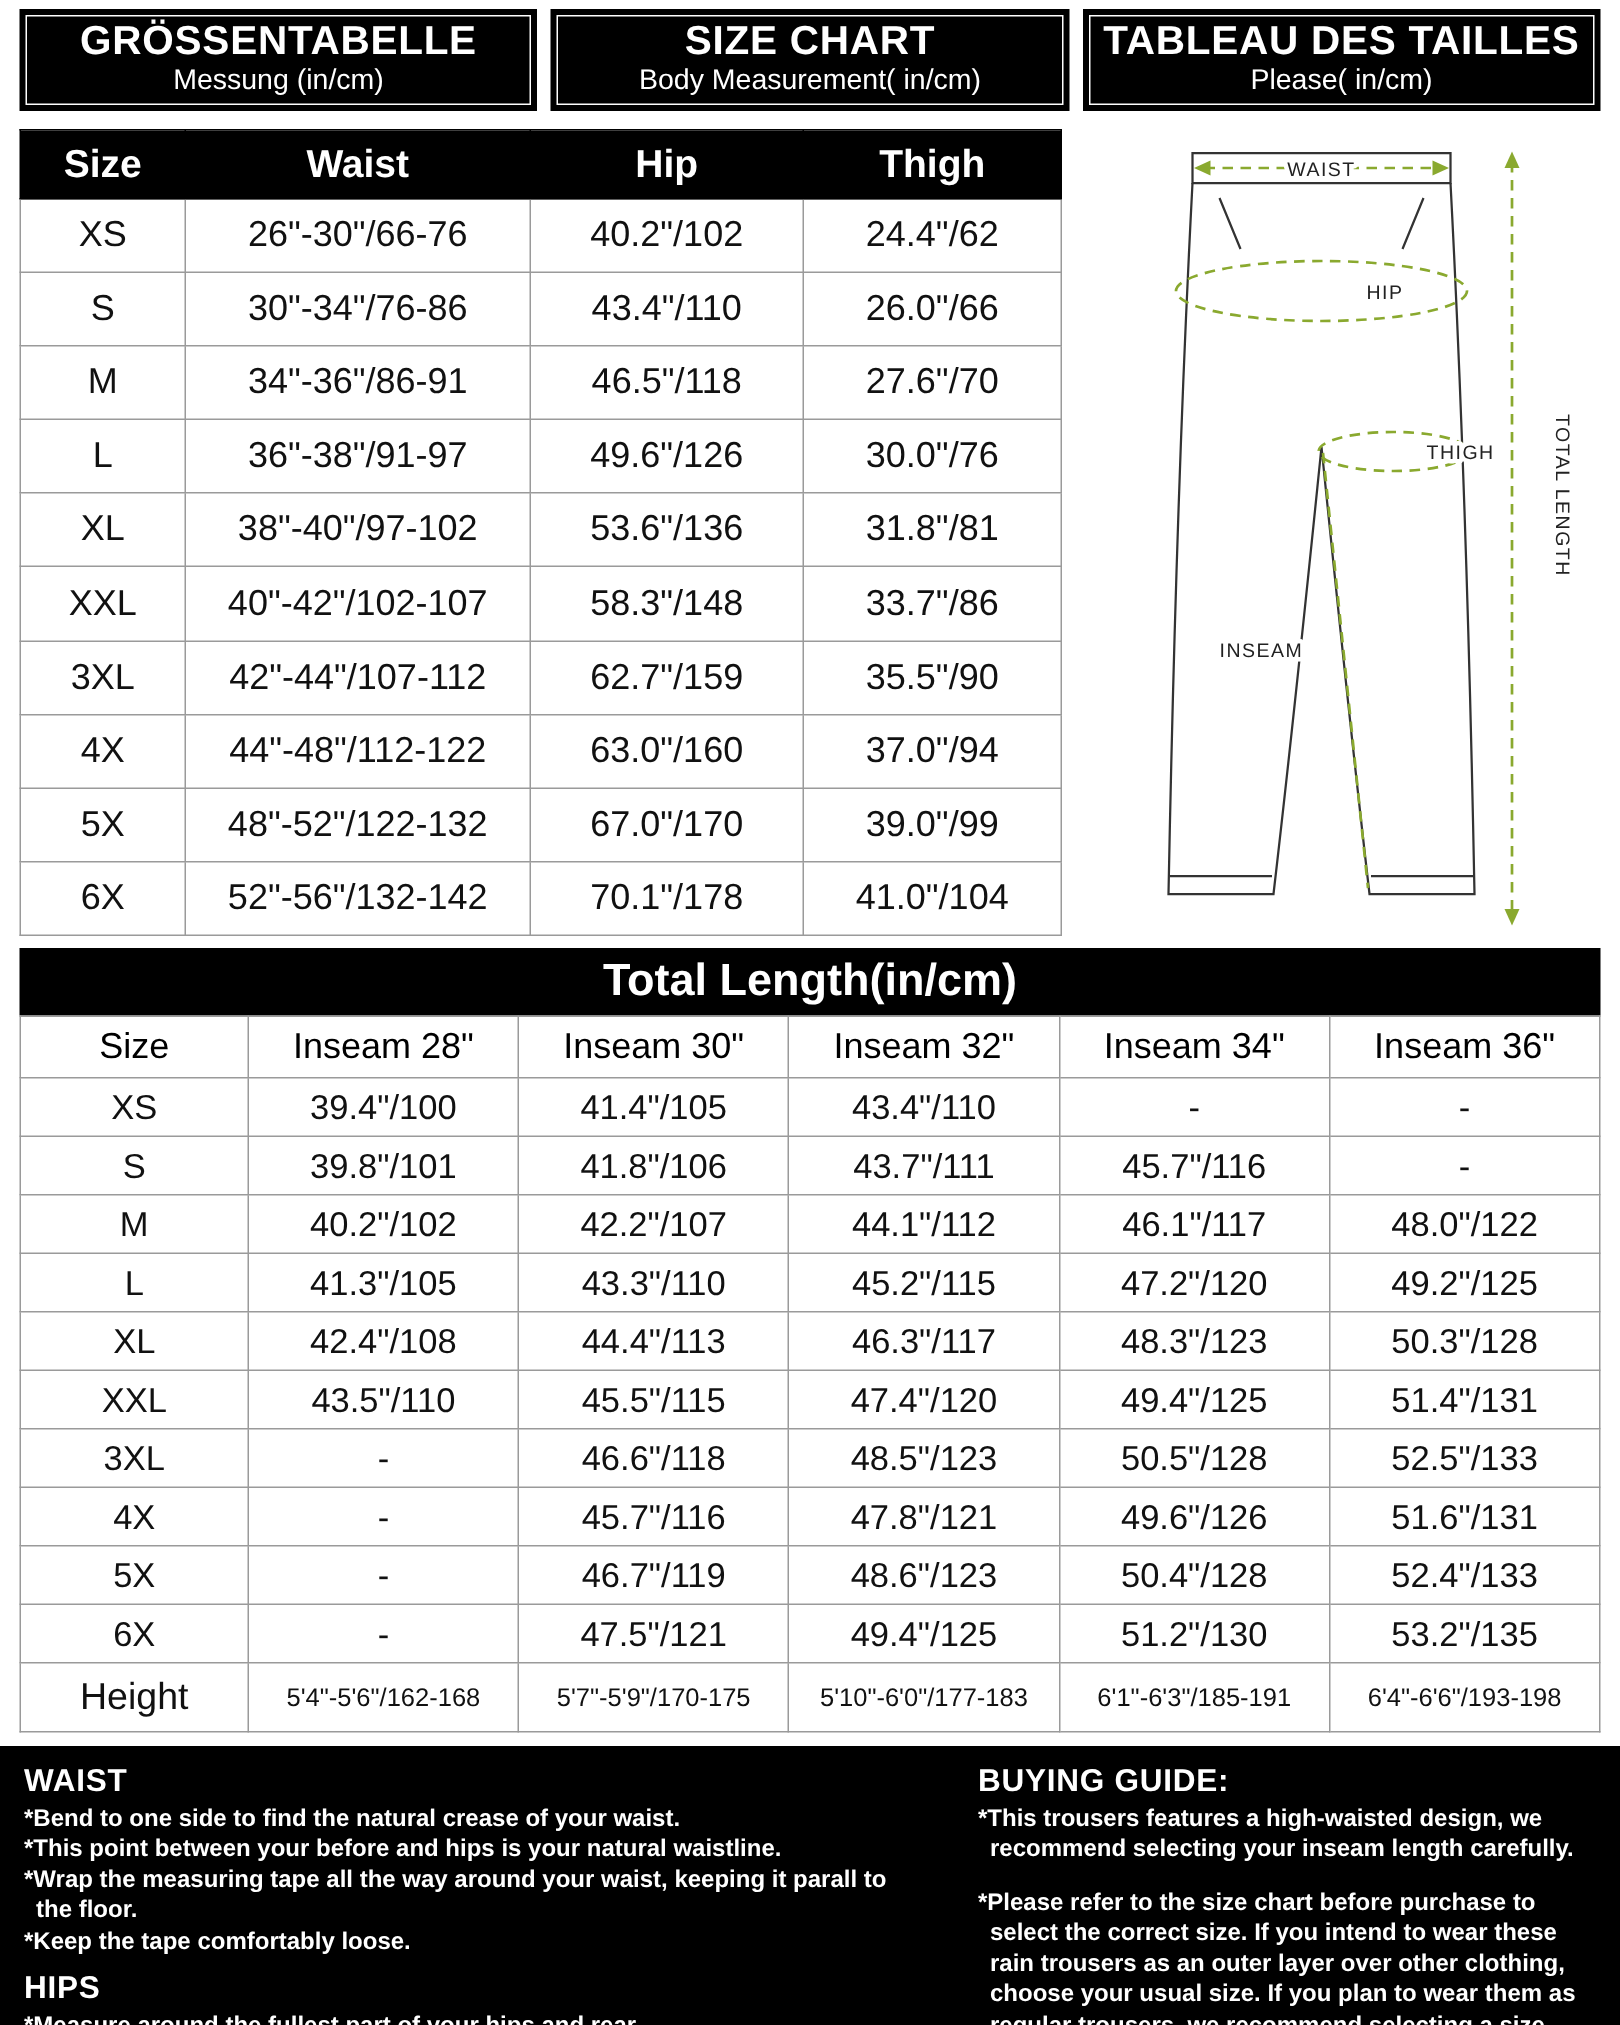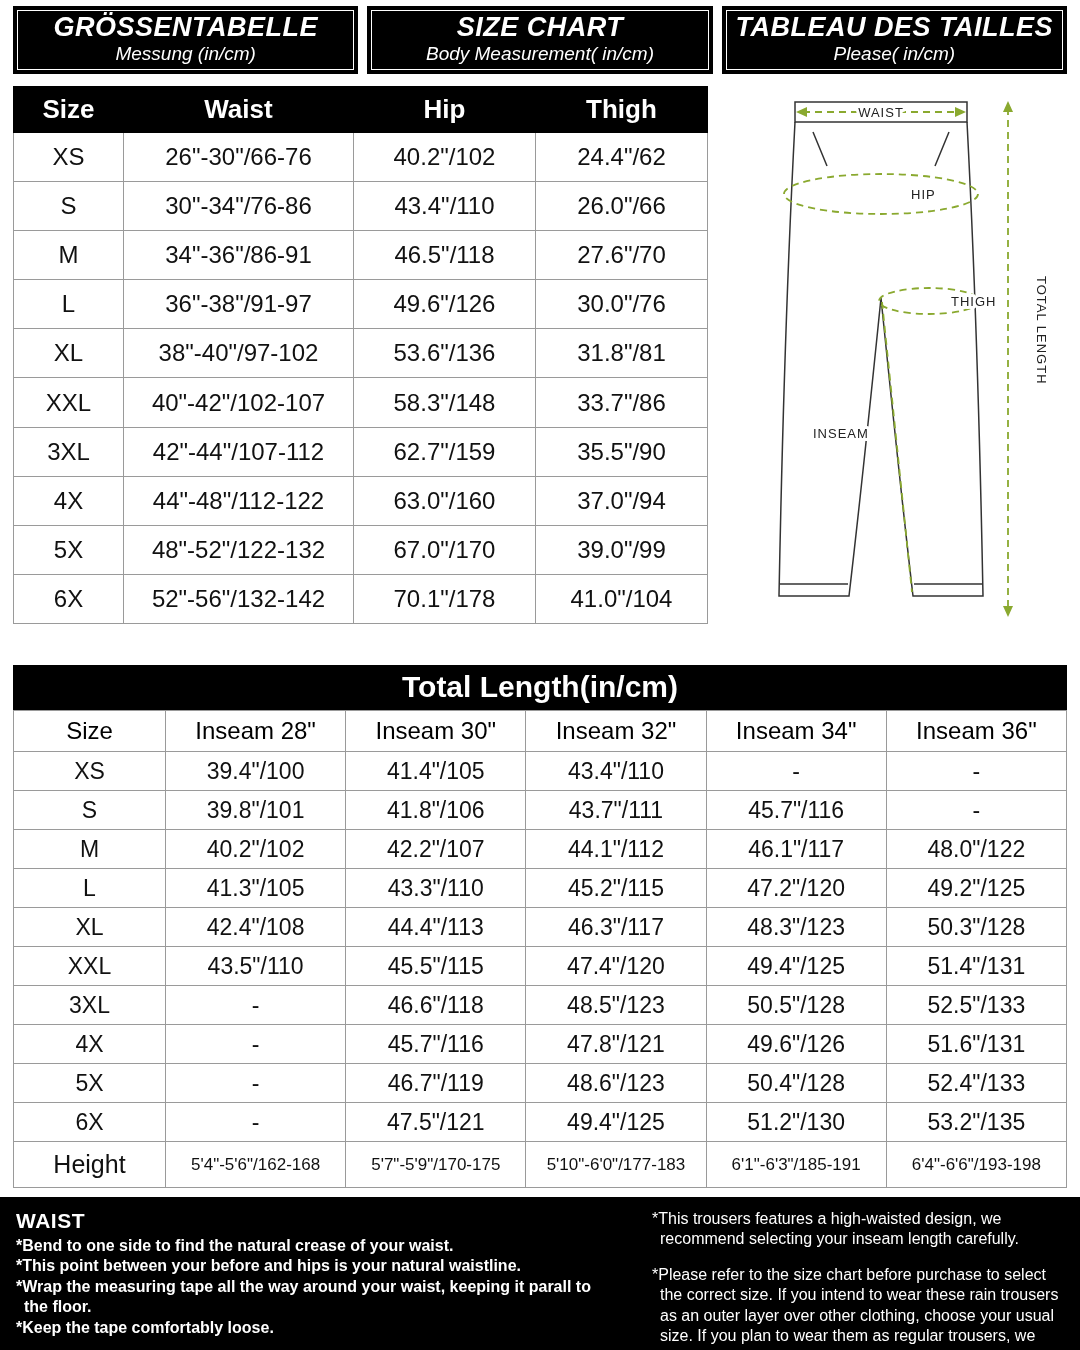--- a/index.html
+++ b/index.html
@@ -4,21 +4,21 @@
 <style>
   * { margin:0; padding:0; box-sizing:border-box; }
   html,body { background:#fff; }
   body {
     width:1080px; height:1350px; overflow:hidden;
     font-family:"Liberation Sans", sans-serif; color:#111;
   }
   .page { width:1080px; height:1350px; display:flex; flex-direction:column; background:#fff; }
 
   
-  .top-banners { display:flex; gap:9px; padding:6px 13px 4px;font-style:italic; }
+  .top-banners { display:flex; gap:9px; padding:6px 13px 4px; }
   .banner { flex:1; background:#000; color:#fff; padding:4px; }
   .banner-inner { border:1px solid #fff; text-align:center; padding:1px 2px 4px; }
   .banner-title { font-size:27px; font-weight:bold; letter-spacing:.5px; white-space:nowrap; }
   .banner-sub { font-size:19px; }
 
   
   .mid { display:flex; padding:8px 13px 0; height:552px; }
   table { border-collapse:collapse; table-layout:fixed; }
   .body-table { width:694px; }
   .body-table th {
@@ -34,21 +34,21 @@
   .diagram text {
     font-family:"Liberation Sans", sans-serif; font-size:13px; letter-spacing:1px;
     fill:#222; paint-order:stroke; stroke:#fff; stroke-width:6px; stroke-linejoin:round;
   }
   .diagram text.no-halo { stroke:none; }
 
   
   .length-section { padding:8px 13px 0; }
   .length-title {
     background:#000; color:#fff; text-align:center;
-    font-size:30px; font-weight:bold; padding:5px 0 6px;margin-top:33px;
+    font-size:30px; font-weight:bold; padding:5px 0 6px;
   }
   .length-table { width:100%; }
   .length-table th {
     border:1px solid #9a9a9a; font-size:24px; font-weight:normal;
     height:41px; background:#fff; color:#000;
   }
   .length-table td {
     border:1px solid #9a9a9a; text-align:center; font-size:23px; height:39px;
     background:#fff;
   }
@@ -57,21 +57,21 @@
 
   
   .notes {
     margin-top:9px; background:#000; color:#fff; flex:1;
     display:flex; padding:12px 18px 10px 16px; gap:56px;
   }
   .notes-col-left { flex:0 0 580px; }
   .notes-col-right { flex:1; }
   .note-heading { font-size:21px; font-weight:bold; letter-spacing:.5px; margin-bottom:3px; }
   .note-item { font-size:16px; font-weight:bold; line-height:1.28; padding-left:8px; text-indent:-8px; }
-  .note-para { font-size:16px; font-weight:normal; line-height:1.28; padding-left:8px; text-indent:-8px; margin-bottom:15px; }
+  .note-para { font-size:16px; font-weight:bold; line-height:1.28; padding-left:8px; text-indent:-8px; margin-bottom:15px; }
   .hips-block { margin-top:9px; }
 </style>
 </head>
 <body>
 
 <div class="page">
 
   <header class="top-banners">
     <div class="banner">
       <div class="banner-inner">
@@ -333,18 +333,19 @@
       <div class="note-item">*This point between your before and hips is your natural waistline.</div>
       <div class="note-item">*Wrap the measuring tape all the way around your waist, keeping it parall to the floor.</div>
       <div class="note-item">*Keep the tape comfortably loose.</div>
       <div class="hips-block">
         <div class="note-heading">HIPS</div>
         <div class="note-item">*Measure around the fullest part of your hips and rear.</div>
 
       </div>
     </div>
     <div class="notes-col-right">
+      <div class="note-heading">BUYING GUIDE:</div>
       <div class="note-para">*This trousers features a high-waisted design, we recommend selecting your inseam length carefully.</div>
       <div class="note-para">*Please refer to the size chart before purchase to select the correct size. If you intend to wear these rain trousers as an outer layer over other clothing, choose your usual size. If you plan to wear them as regular trousers, we recommend selecting a size smaller to ensure a snug fit.</div>
     </div>
   </footer>
 
 </div>
 
 </body></html>

